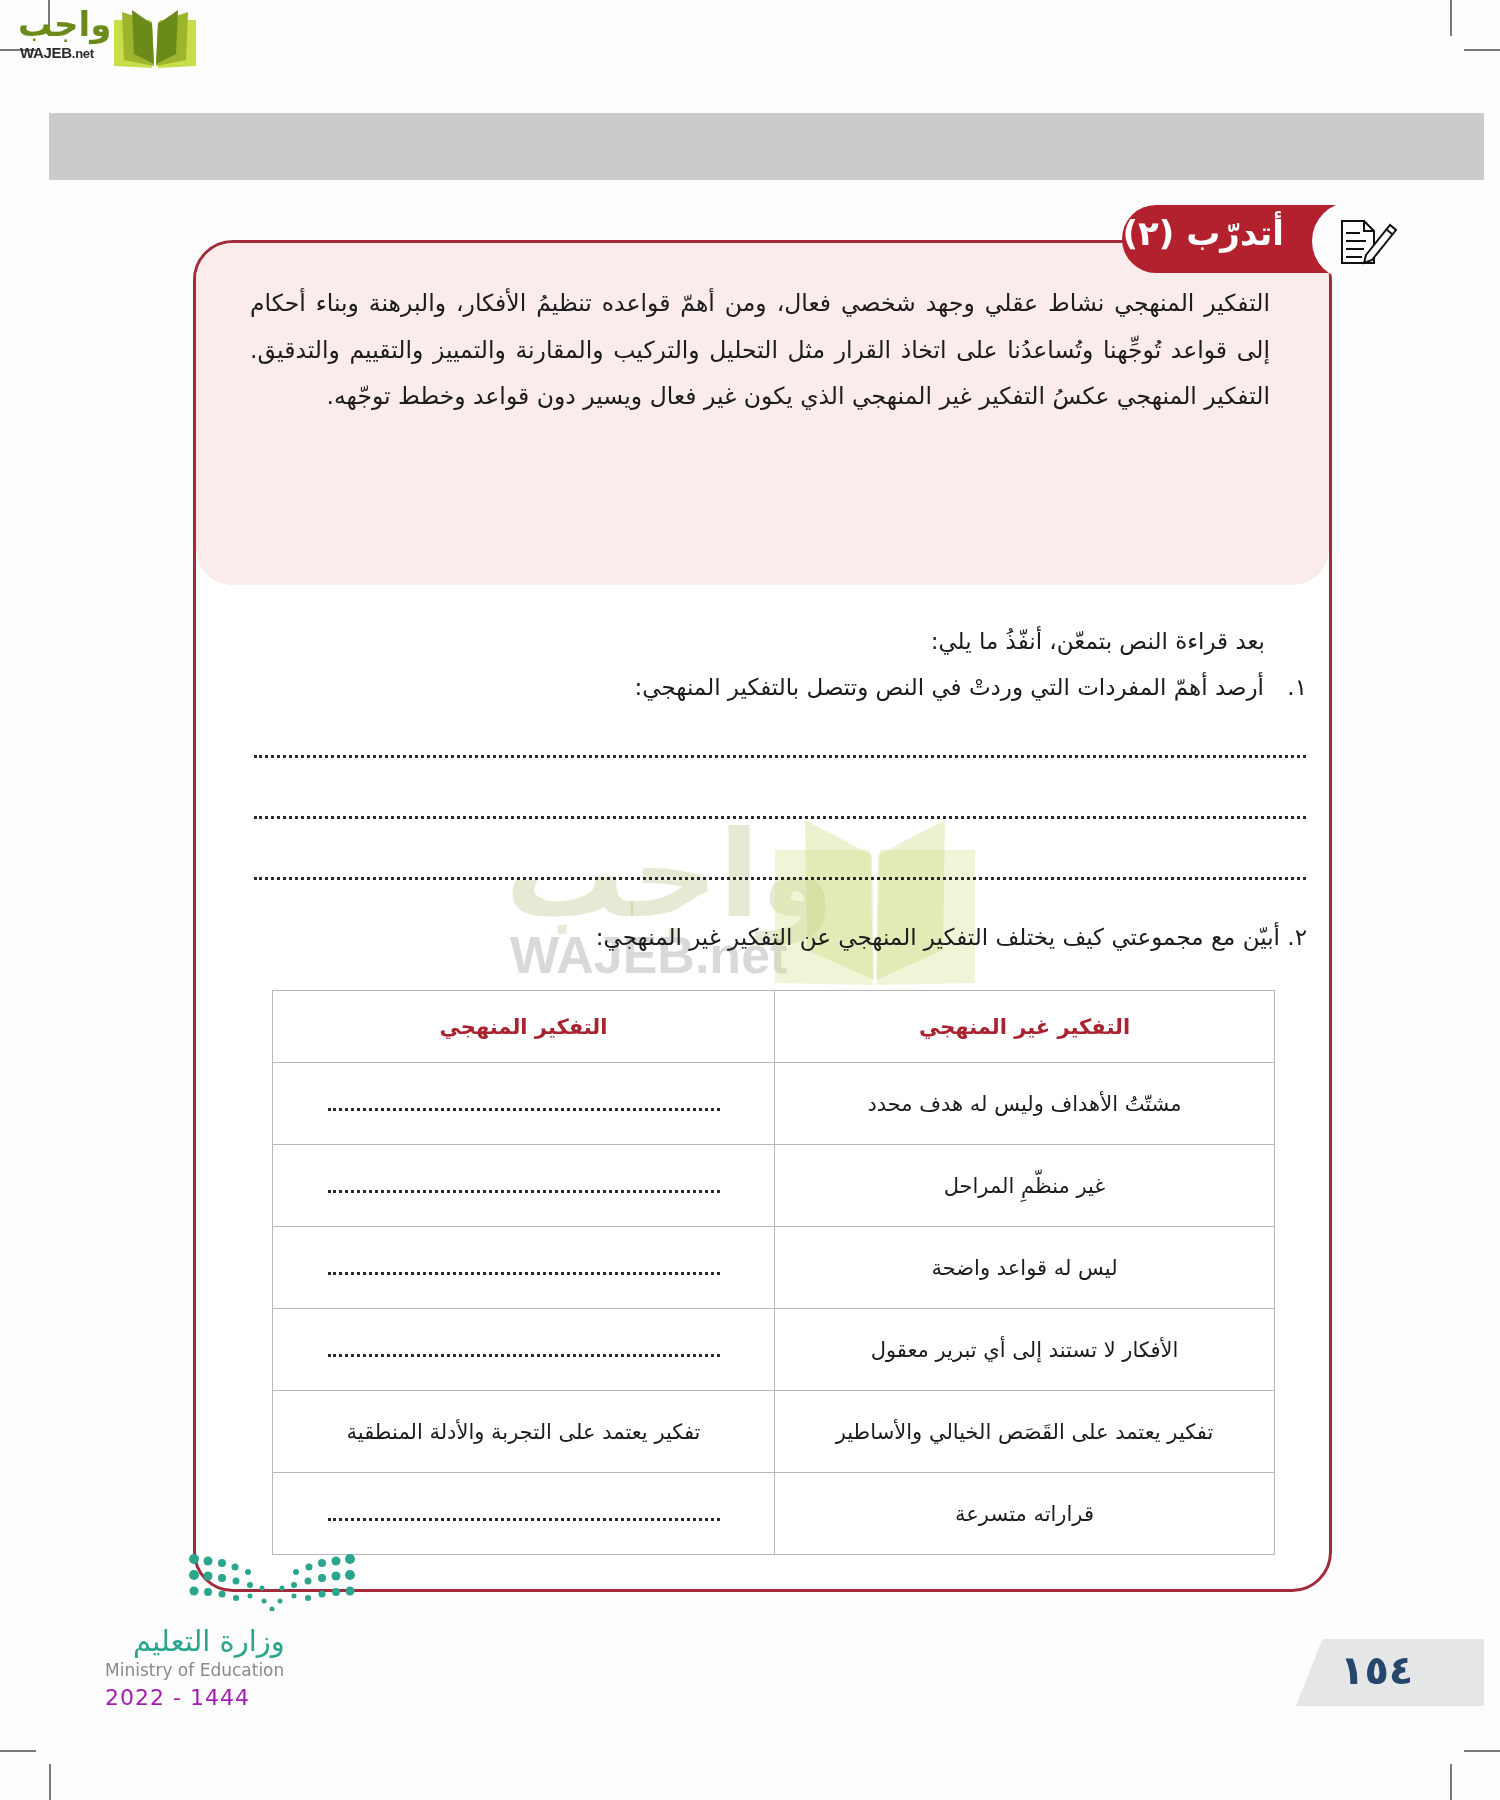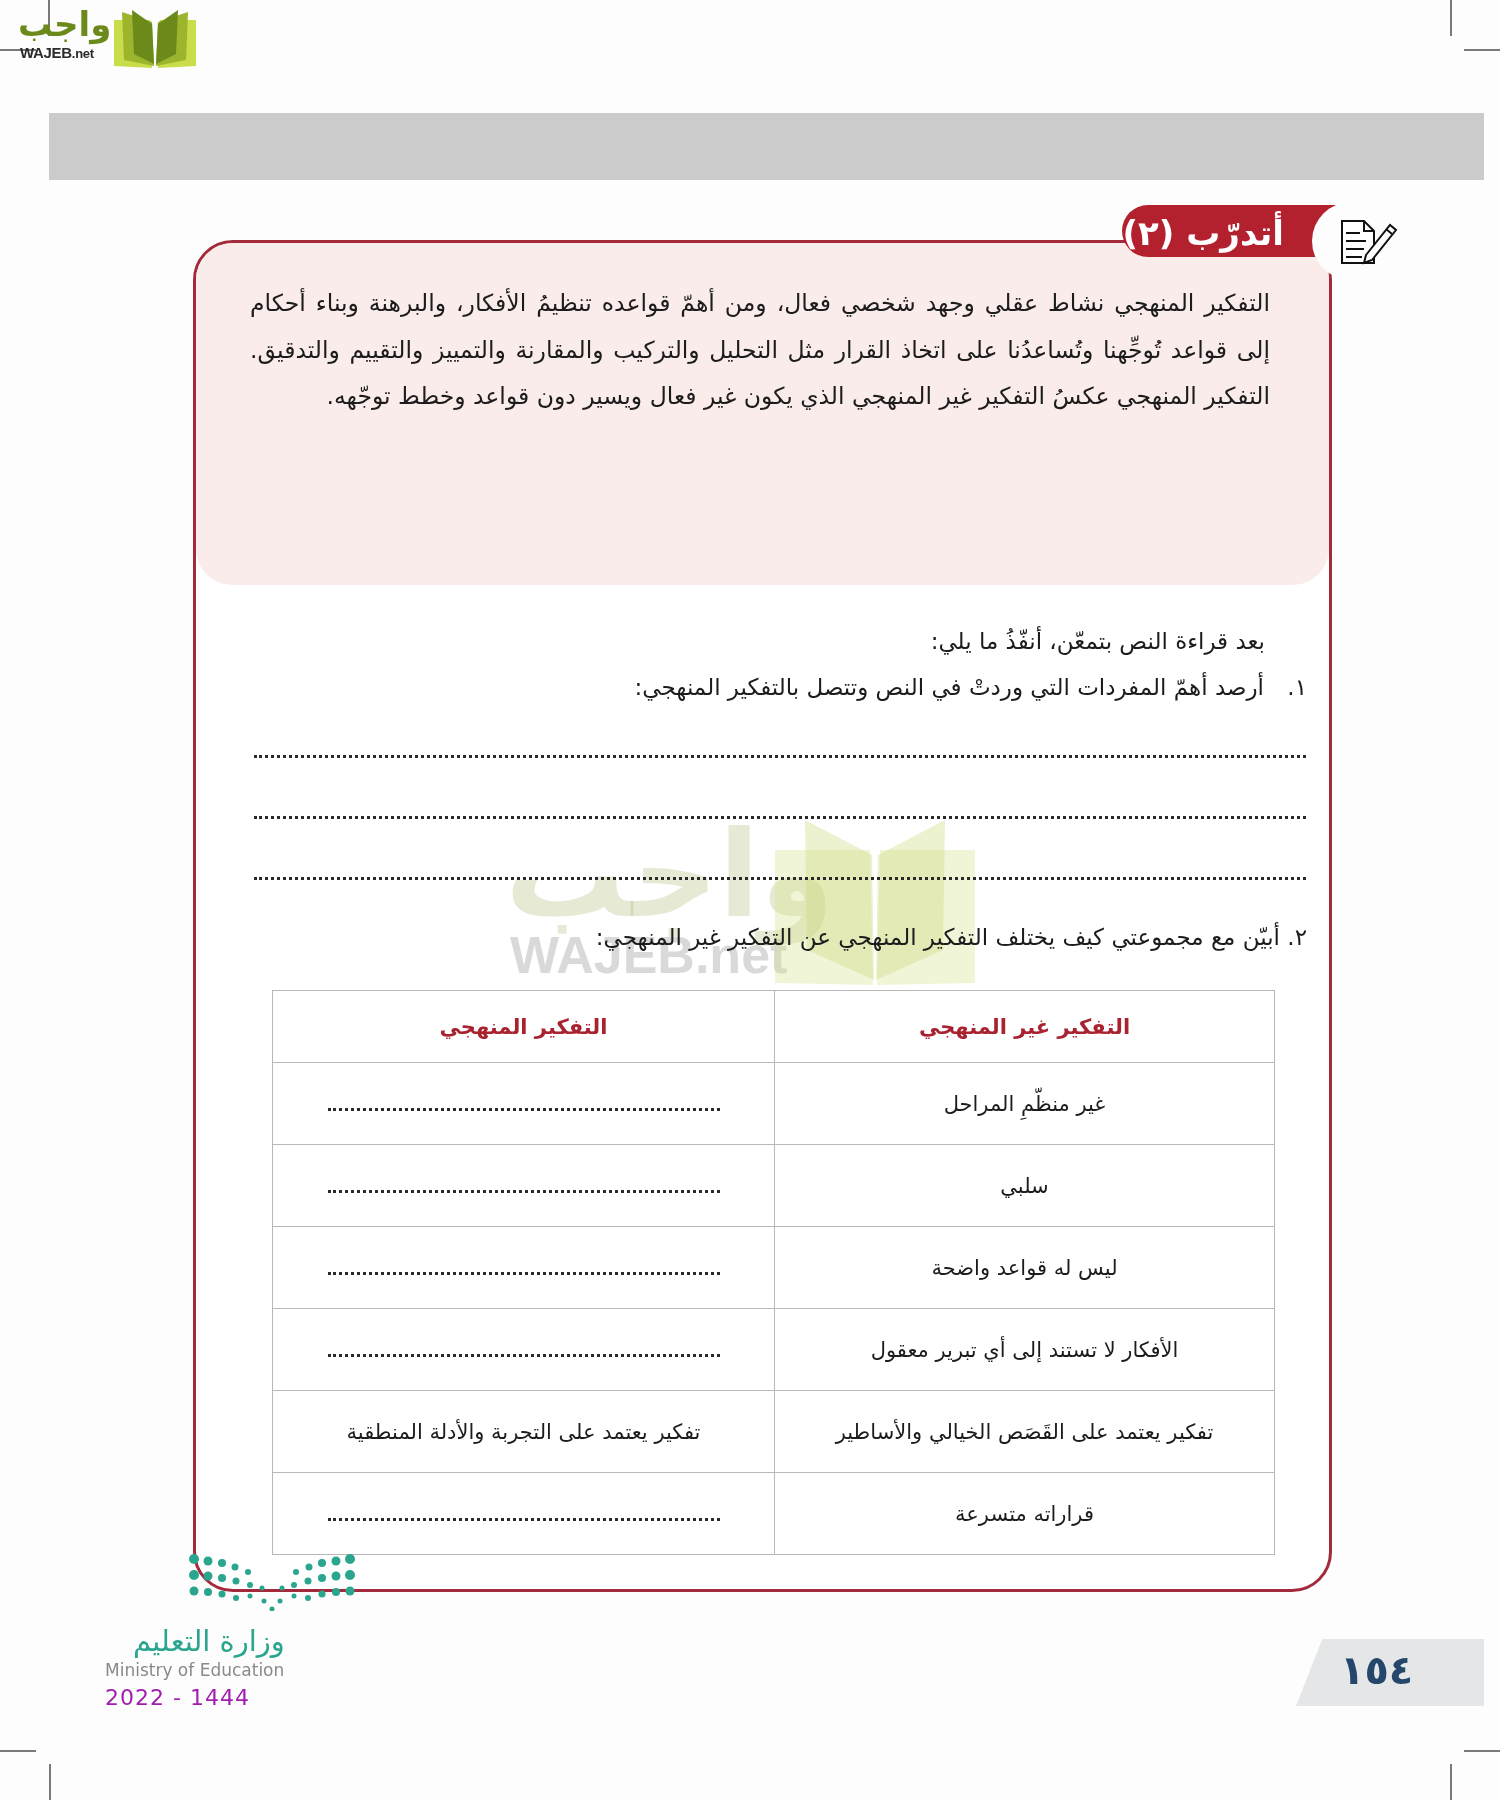--- a/index.html
+++ b/index.html
@@ -24,21 +24,21 @@
   .box {
     left:193px; top:240px; width:1139px; height:1352px;
     border:3px solid #a32a3b; border-radius:40px; background:#ffffff;
     box-sizing:border-box; overflow:hidden;
   }
   .pink {
     position:absolute; left:0; top:0; right:0; height:342px;
     background:#f9ecea; border-radius:0 0 36px 36px;
   }
   .title-tab {
-    left:1122px; top:205px; width:218px; height:52px;
+    left:1122px; top:205px; width:218px; height:68px;
     background:#b3202e; border-radius:34px 0 0 34px;
   }
   .title-text {
     position:absolute; right:56px; top:8px; color:#fff; font-size:34px; font-weight:bold;
     direction:rtl; white-space:nowrap;
   }
   .icon-circle {
     left:1312px; top:202px; width:78px; height:78px; border-radius:50%; background:#fdfdfd;
   }
   .pencil-icon { left:1336px; top:215px; width:64px; height:56px; }
@@ -153,25 +153,25 @@
   <colgroup>
       <col style="width:500px">
       <col style="width:502px">
     </colgroup>
   <tbody>
       <tr>
     <th>التفكير غير المنهجي</th>
     <th>التفكير المنهجي</th>
   </tr>
   <tr>
+    <td>مشتّتُ الأهداف وليس له هدف محدد</td>
+    <td><span class="dotfill"></span></td>
+  </tr>
+  <tr>
     <td>غير منظّمِ المراحل</td>
-    <td><span class="dotfill"></span></td>
-  </tr>
-  <tr>
-    <td>سلبي</td>
     <td><span class="dotfill"></span></td>
   </tr>
   <tr>
     <td>ليس له قواعد واضحة</td>
     <td><span class="dotfill"></span></td>
   </tr>
   <tr>
     <td>الأفكار لا تستند إلى أي تبرير معقول</td>
     <td><span class="dotfill"></span></td>
   </tr>

